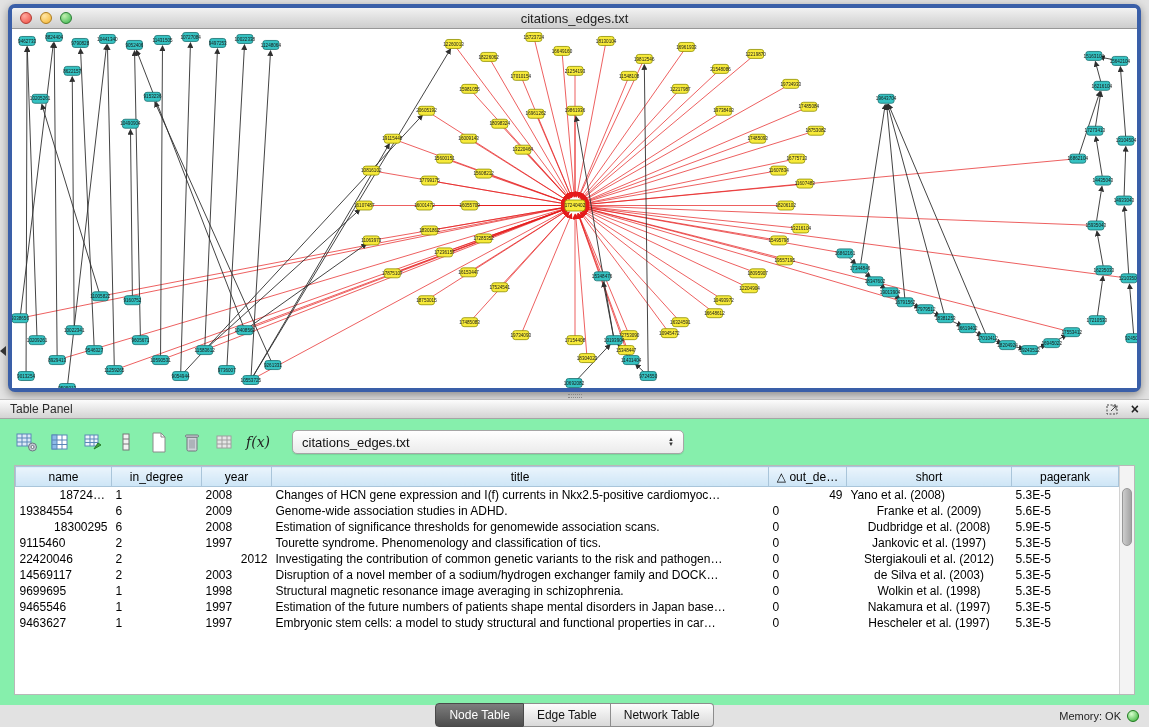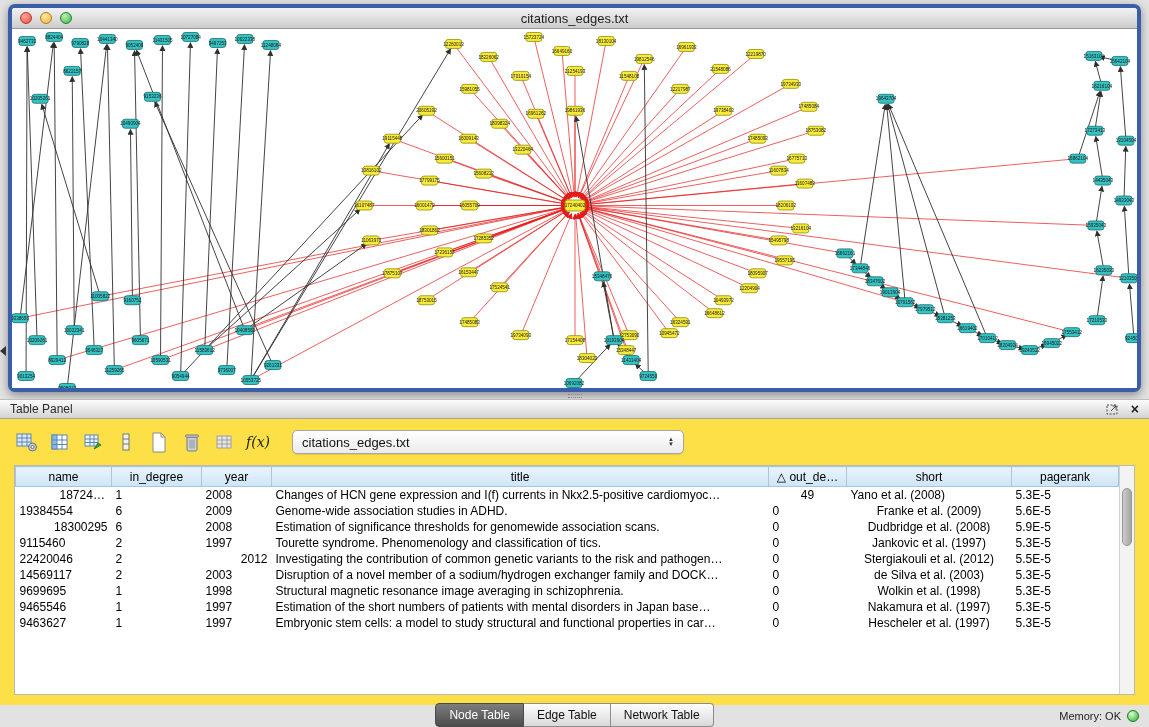--- a/index.html
+++ b/index.html
@@ -33,21 +33,21 @@
     position:absolute; left:0; top:346px; width:0; height:0;
     border-top:5px solid transparent; border-bottom:5px solid transparent;
     border-right:6px solid #333;
   }
   .divider-grip {
     position:absolute; left:568px; top:394px; width:14px; height:4px;
     border-top:1px dotted #888; border-bottom:1px dotted #888;
   }
 
   
-  .table-panel { position:absolute; left:0; top:399px; width:1149px; height:306px; background:#fde047; }
+  .table-panel { position:absolute; left:0; top:399px; width:1149px; height:306px; background:#86efac; }
   .panel-header {
     height:20px; background:linear-gradient(#fcfcfc,#d3d3d3);
     border-top:1px solid #bdbdbd; border-bottom:1px solid #a5a5a5;
     display:flex; align-items:center; padding:0 10px; font-size:12px; color:#2a2a2a;
   }
   .panel-title { flex:1; }
   .panel-icons { display:flex; align-items:center; gap:12px; }
   .panel-icons .close-x { font-size:14px; font-weight:bold; color:#222; line-height:12px; cursor:default; }
 
   .toolbar { display:flex; align-items:center; padding:10px 14px 6px; gap:7px; }
@@ -844,21 +844,21 @@
               <th style="width: 165px;">short</th>
               <th>pagerank</th>
             </tr>
           </thead>
         <tbody>
             <tr>
               <td style="text-align: left; padding-left: 44px;">18724007</td>
               <td style="text-align: left;">1</td>
               <td style="text-align: left;">2008</td>
               <td style="text-align: left;">Changes of HCN gene expression and I(f) currents in Nkx2.5-positive cardiomyoc…</td>
-              <td style="text-align: center;">49</td>
+              <td style="text-align: right;">49</td>
               <td style="">Yano et al. (2008)</td>
               <td style="text-align: left;">5.3E-5</td>
             </tr>
             <tr>
               <td style="text-align: left;">19384554</td>
               <td style="text-align: left;">6</td>
               <td style="text-align: left;">2009</td>
               <td style="text-align: left;">Genome-wide association studies in ADHD.</td>
               <td style="text-align: left;">0</td>
               <td style="text-align: center;">Franke et al. (2009)</td>
@@ -906,21 +906,21 @@
               <td style="text-align: left;">1998</td>
               <td style="text-align: left;">Structural magnetic resonance image averaging in schizophrenia.</td>
               <td style="text-align: left;">0</td>
               <td style="text-align: center;">Wolkin et al. (1998)</td>
               <td style="text-align: left;">5.3E-5</td>
             </tr>
             <tr>
               <td style="text-align: left;">9465546</td>
               <td style="text-align: left;">1</td>
               <td style="text-align: left;">1997</td>
-              <td style="text-align: left;">Estimation of the short numbers of patients with mental disorders in Japan base…</td>
+              <td style="text-align: left;">Estimation of the future numbers of patients shape mental disorders in Japan base…</td>
               <td style="text-align: left;">0</td>
               <td style="text-align: center;">Nakamura et al. (1997)</td>
               <td style="text-align: left;">5.3E-5</td>
             </tr>
             <tr>
               <td style="text-align: left;">9463627</td>
               <td style="text-align: left;">1</td>
               <td style="text-align: left;">1997</td>
               <td style="text-align: left;">Embryonic stem cells: a model to study structural and functional properties in car…</td>
               <td style="text-align: left;">0</td>

